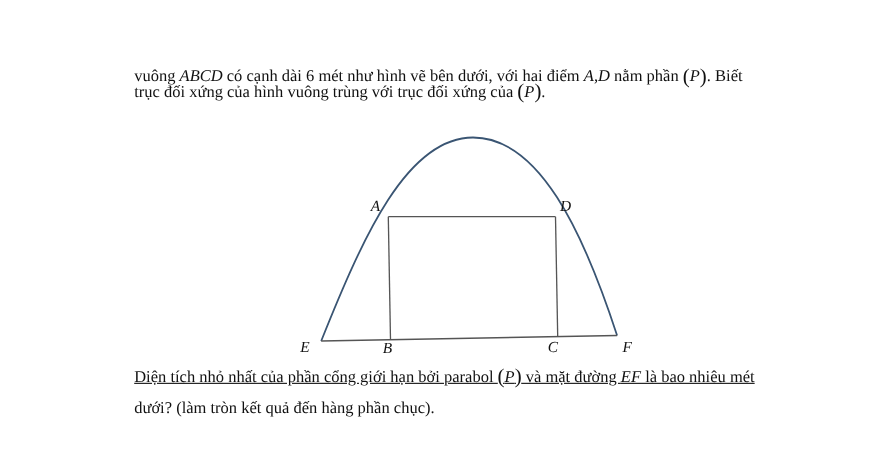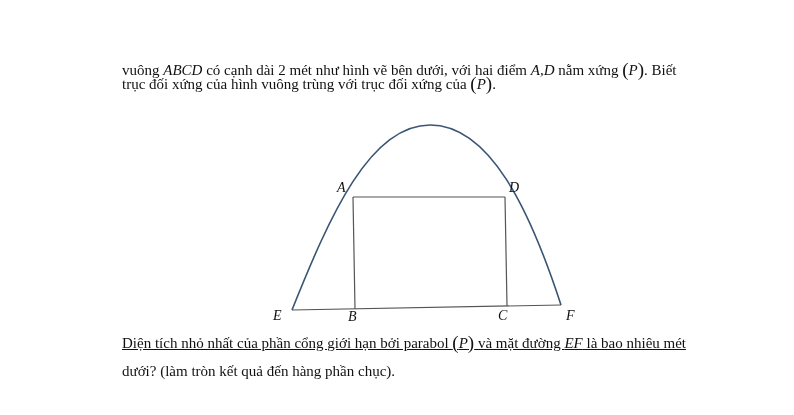--- a/index.html
+++ b/index.html
@@ -47,21 +47,21 @@
       font-family: "Liberation Serif", "DejaVu Serif", serif;
       font-style: italic;
       font-size: 14px;
       fill: #111111;
     }
   </style>
 </head>
 <body>
 
 <div class="line" id="line1">
-  <span>vuông </span><span class="m">ABCD</span><span> có cạnh dài 2 mét như hình vẽ bên dưới, với hai điểm </span><span class="m">A,D</span><span> nằm xứng </span><span class="paren">(</span><span class="m">P</span><span class="paren">)</span><span>. Biết</span>
+  <span>vuông </span><span class="m">ABCD</span><span> có cạnh dài 6 mét như hình vẽ bên dưới, với hai điểm </span><span class="m">A,D</span><span> nằm phần </span><span class="paren">(</span><span class="m">P</span><span class="paren">)</span><span>. Biết</span>
 </div>
 
 <div class="line" id="line2">
   <span>trục đối xứng của hình vuông trùng với trục đối xứng của </span><span class="paren">(</span><span class="m">P</span><span class="paren">)</span><span>.</span>
 </div>
 
 <svg id="figure" viewBox="0 0 794 415" xmlns="http://www.w3.org/2000/svg">
 
   <path d="M292,310 C330,215 370,125 430,125 C490,125 530,210 561,305" fill="none" stroke="#3a5573" stroke-width="1.6"></path>
 

